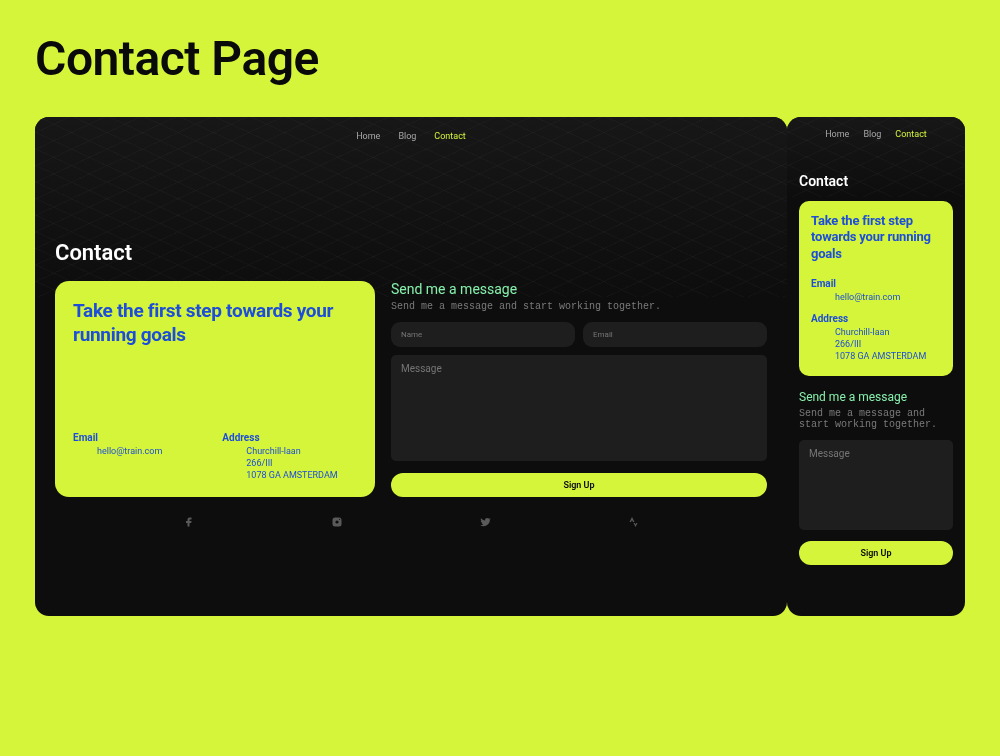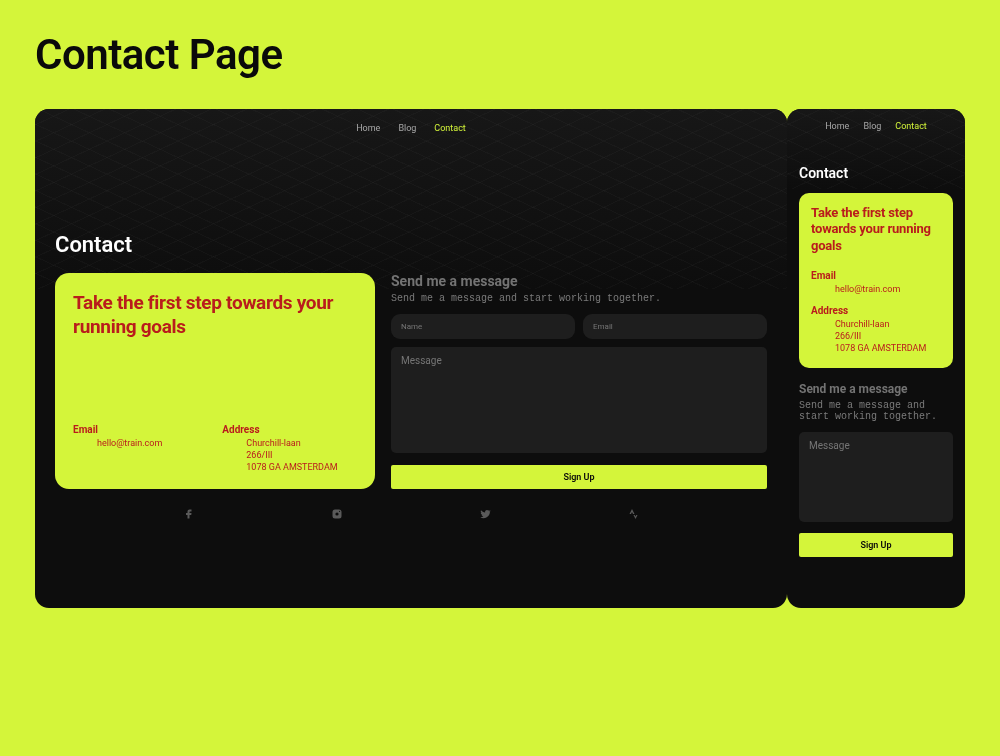--- a/index.html
+++ b/index.html
@@ -6,21 +6,21 @@
 
 body {
   background: #d4f53a;
   width: 1000px;
   height: 756px;
   padding: 30px 35px;
   overflow: hidden;
 }
 
 .page-title {
-  font-size: 42px;
+  font-size: 48px;
   font-weight: 600;
   color: #0a0a0a;
   margin-bottom: 30px;
   letter-spacing: -0.5px;
 }
 
 .canvas {
   display: flex;
   height: 499px;
 }
@@ -116,21 +116,21 @@
   margin-bottom: 12px;
 }
 
 .two-col {
   display: flex;
   gap: 16px;
 }
 
 .card-yellow {
   background: #d4f53a;
-  color: #b91c1c;
+  color: #1d4ed8;
   border-radius: 14px;
   padding: 18px 18px 16px 18px;
   flex: 0 0 320px;
   display: flex;
   flex-direction: column;
   justify-content: space-between;
   min-height: 200px;
 }
 
 .frame-mobile .card-yellow {
@@ -187,23 +187,23 @@
 
 .form-panel {
   flex: 1;
 }
 
 .frame-mobile .form-panel {
   margin-top: 14px;
 }
 
 .form-title {
-  color: #737373;
+  color: #86efac;
   font-size: 14px;
-  font-weight: 700;
+  font-weight: 400;
   margin-bottom: 4px;
 }
 
 .frame-mobile .form-title {
   font-size: 12px;
 }
 
 .form-sub {
   color: #7a7a7a;
   font-size: 10px;
@@ -258,21 +258,21 @@
 
 .frame-mobile .textarea {
   height: 90px;
   margin-bottom: 7px;
 }
 
 .btn-signup {
   width: 100%;
   background: #d4f53a;
   border: none;
-  border-radius: 2px;
+  border-radius: 12px;
   padding: 7px 0;
   font-size: 9px;
   font-weight: 600;
   color: #0a0a0a;
   cursor: pointer;
 }
 
 
 .social-row {
   display: flex;

